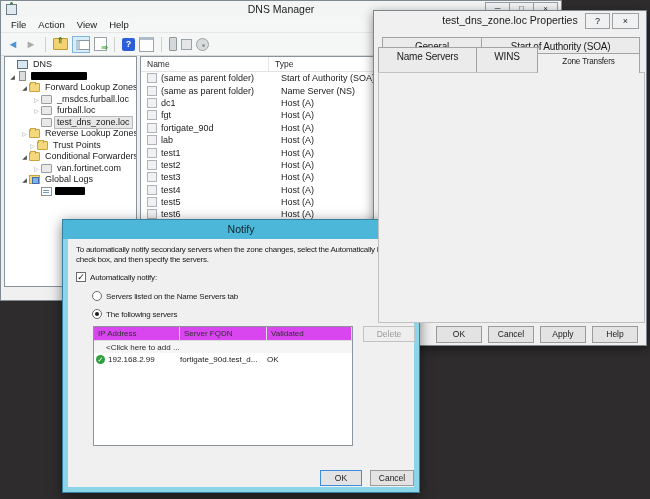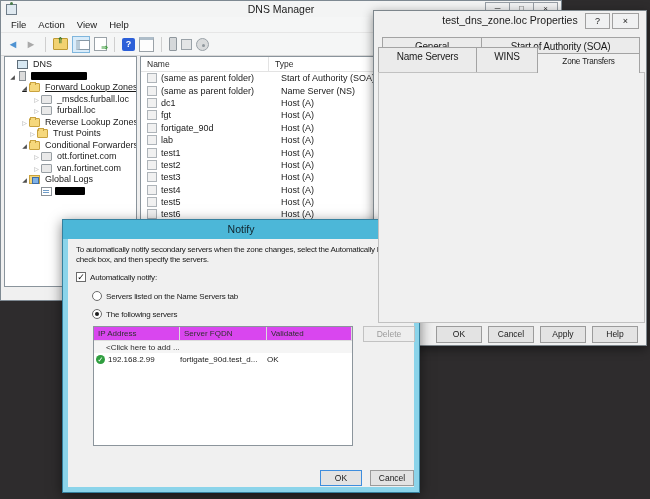--- a/index.html
+++ b/index.html
@@ -124,54 +124,54 @@
         <div class="tree-row" style="padding-left: 3px;">
     <span class="expander"></span>
     <span class="t-icon ti-computer"></span>
     <span class="t-label">DNS</span>
   </div>
         <div class="tree-row" style="padding-left: 3px;">
     <span class="expander open">◢</span>
     <span class="t-icon ti-server"></span>
     <span class="t-label redact" style="width: 52px;"></span>
   </div>
-        <div class="tree-row" style="padding-left: 15px; text-decoration: underline;">
+        <div class="tree-row" style="padding-left: 15px;">
     <span class="expander open">◢</span>
     <span class="t-icon ti-folder"></span>
     <span class="t-label">Forward Lookup Zones</span>
   </div>
         <div class="tree-row" style="padding-left: 27px;">
     <span class="expander">▷</span>
     <span class="t-icon ti-zone"></span>
     <span class="t-label">_msdcs.furball.loc</span>
   </div>
         <div class="tree-row" style="padding-left: 27px;">
     <span class="expander">▷</span>
     <span class="t-icon ti-zone"></span>
     <span class="t-label">furball.loc</span>
+  </div>
+        <div class="tree-row sel" style="padding-left: 27px;">
+    <span class="expander"></span>
+    <span class="t-icon ti-zone"></span>
+    <span class="t-label">test_dns_zone.loc</span>
   </div>
         <div class="tree-row" style="padding-left: 15px;">
     <span class="expander">▷</span>
     <span class="t-icon ti-folder"></span>
     <span class="t-label">Reverse Lookup Zones</span>
   </div>
         <div class="tree-row" style="padding-left: 23px;">
     <span class="expander">▷</span>
     <span class="t-icon ti-folder"></span>
     <span class="t-label">Trust Points</span>
   </div>
         <div class="tree-row" style="padding-left: 15px;">
     <span class="expander open">◢</span>
     <span class="t-icon ti-folder"></span>
     <span class="t-label">Conditional Forwarders</span>
-  </div>
-        <div class="tree-row" style="padding-left: 27px;">
-    <span class="expander">▷</span>
-    <span class="t-icon ti-zone"></span>
-    <span class="t-label">ott.fortinet.com</span>
   </div>
         <div class="tree-row" style="padding-left: 27px;">
     <span class="expander">▷</span>
     <span class="t-icon ti-zone"></span>
     <span class="t-label">van.fortinet.com</span>
   </div>
         <div class="tree-row" style="padding-left: 15px;">
     <span class="expander open">◢</span>
     <span class="t-icon ti-logs"></span>
     <span class="t-label">Global Logs</span>

